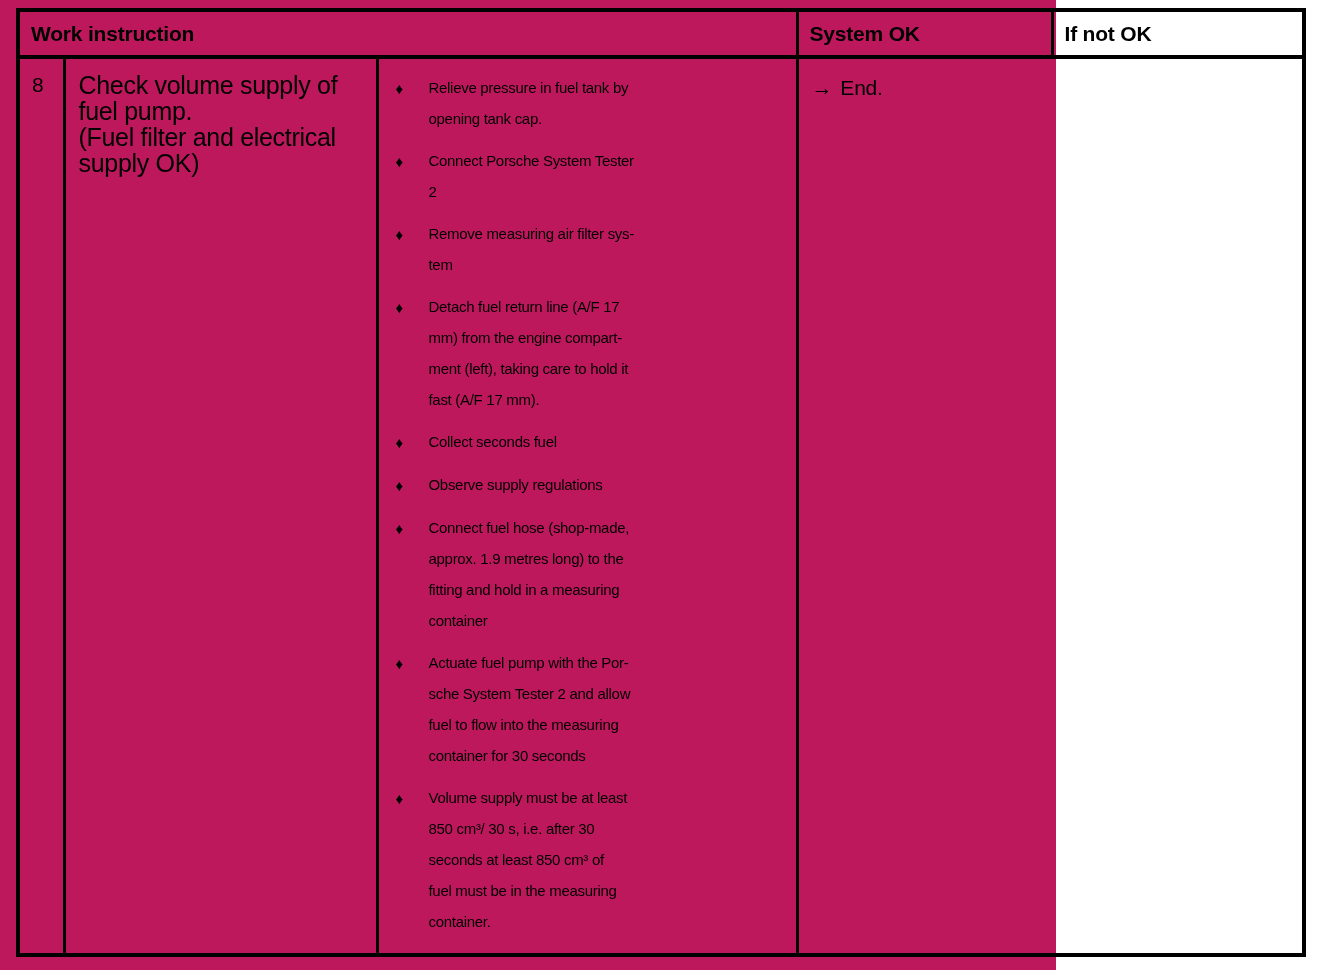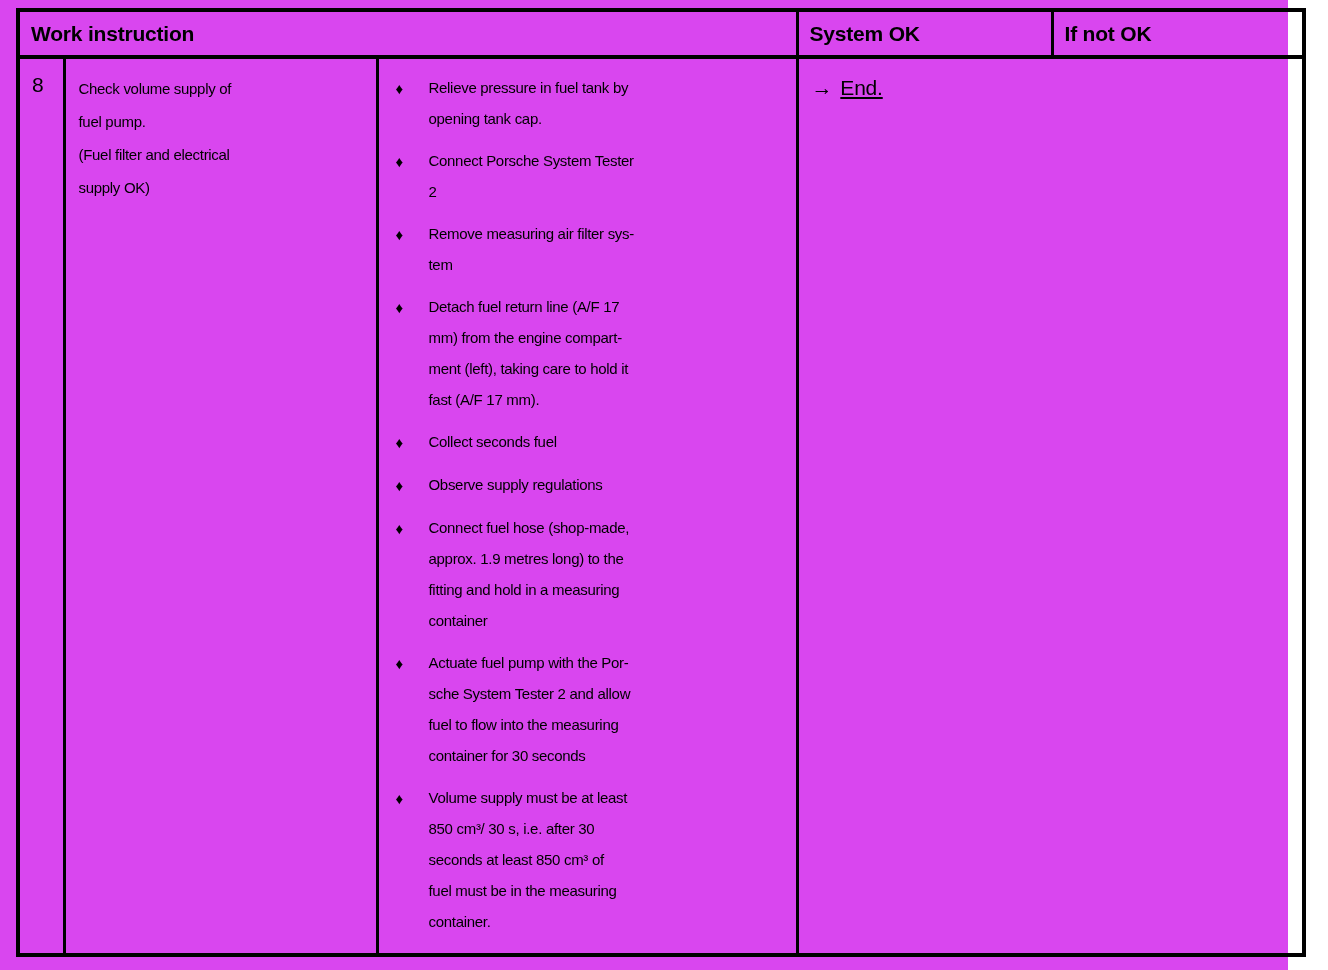--- a/index.html
+++ b/index.html
@@ -3,21 +3,21 @@
 <meta charset="utf-8">
 <style>
   * { margin: 0; padding: 0; box-sizing: border-box; }
   html, body {
     width: 1328px; height: 970px;
     background: #ffffff;
     color: #000000;
     font-family: "Liberation Sans", "DejaVu Sans", sans-serif;
     overflow: hidden;
   }
-  .page { position: relative; width: 1288px; height: 970px; background: #d946ef; }
+  .page { position: relative; width: 1056px; height: 970px; background: #be185d; }
   table.doc-table {
     position: absolute;
     left: 16px; top: 8px;
     width: 1286px; height: 949px;
     border-collapse: collapse;
     table-layout: fixed;
     border: 4px solid #000;
   }
   .doc-table th, .doc-table td {
     border: 3px solid #000;
@@ -32,22 +32,22 @@
     font-size: 21px;
     font-weight: bold;
     letter-spacing: -0.2px;
     padding-left: 11px;
   }
   td.cell-num {
     font-size: 21px;
     padding: 14px 0 0 12px;
   }
   td.cell-task {
-    font-size: 15px;
-    line-height: 33px;
+    font-size: 25px;
+    line-height: 26px;
     letter-spacing: -0.3px;
     padding: 13px 6px 0 13px;
     white-space: pre-line;
   }
   td.cell-steps { padding: 13px 6px 0 17px; }
   .step { display: flex; align-items: flex-start; margin-bottom: 11px; }
   .step:last-child { margin-bottom: 0; }
   .step .bullet {
     flex: 0 0 33px;
     width: 33px;
@@ -59,21 +59,20 @@
     font-size: 15px;
     line-height: 31px;
     letter-spacing: -0.3px;
     white-space: pre-line;
   }
   td.cell-result {
     font-size: 21px;
     line-height: 31px;
     letter-spacing: -0.2px;
     padding: 13px 6px 0 13px;
-    text-decoration: underline;
   }
   .result-arrow { display: inline-block; margin-right: 8px; }
 </style>
 </head>
 <body>
 
 <div class="page">
   <table class="doc-table">
     <colgroup>
       <col style="width:46px">

